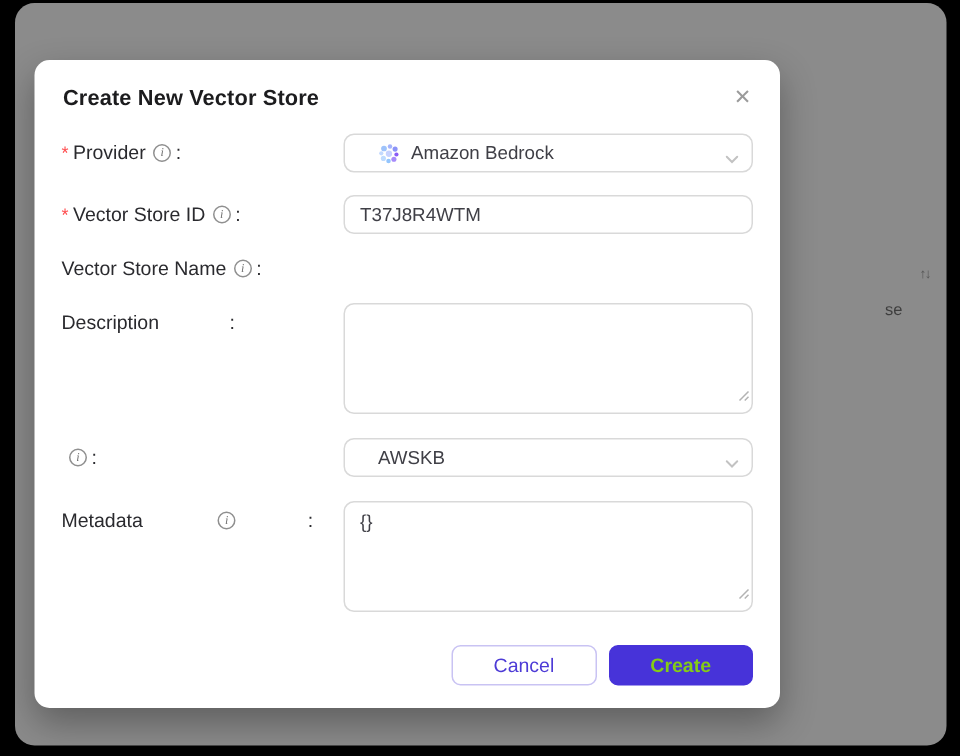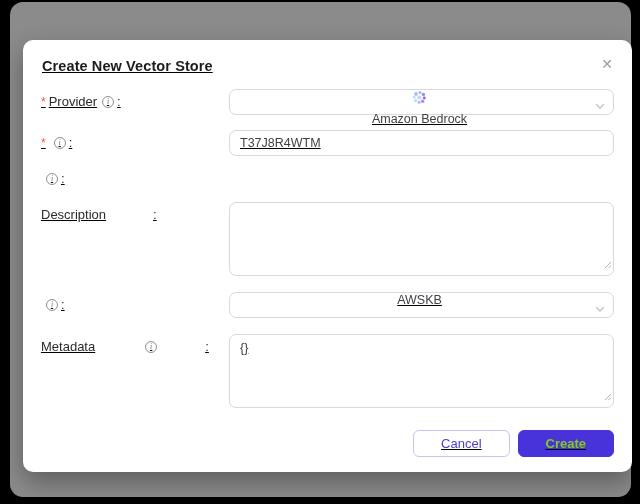--- a/index.html
+++ b/index.html
@@ -9,24 +9,23 @@
     font-family:"Liberation Sans", sans-serif; background:#000;
   }
   .backdrop {
     position:absolute; left:10px; top:2px; width:621px; height:495px;
     background:#8b8b8b; border-radius:13px;
   }
   .bg-frag { position:absolute; color:#454545; }
   .bg-sort { left:603px; top:175px; font-size:9px; letter-spacing:-1px; color:#555; }
   .bg-text { left:580px; top:199px; font-size:11px; color:#3e3e3e; }
   .modal {
-    position:absolute; left:23px; top:40px; width:609px; height:432px;
+    position:absolute; left:23px; top:40px; width:497px; height:432px;
     background:#ffffff; border-radius:10px; padding:16px 18px;
     box-shadow:0 10px 24px rgba(0,0,0,0.32);
-    text-decoration:underline;
   }
   .modal-title {
     font-size:14.5px; font-weight:700; color:#1c1c1e; line-height:17px;
     margin:2px 0 14px 1px; letter-spacing:0.1px;
   }
   .close-btn {
     position:absolute; top:14px; right:15px; width:20px; height:20px;
     line-height:20px; text-align:center; font-size:14px; color:#9b9b9b; cursor:pointer;
   }
   .form-row { display:flex; align-items:center; margin-bottom:15px; }
@@ -45,21 +44,21 @@
   }
   .colon { margin-left:2px; color:#2a2a2e; }
   .field-cell { flex:1; position:relative; }
   .ctl {
     width:100%; border:1px solid #d9d9d9; border-radius:7px; background:#fff;
     font-size:12.5px; color:#3f3f46; font-family:"Liberation Sans", sans-serif;
   }
   .input { height:26px; padding:4px 10px; outline:none; display:block; }
   .select {
     height:26px; padding:0 26px 0 22px; display:flex; align-items:center;
-    gap:7px; cursor:pointer;flex-direction:column;
+    gap:7px; cursor:pointer;
   }
   .select .chevron { position:absolute; right:9px; top:10px; }
   textarea.ctl {
     height:74px; padding:5px 10px; resize:none; outline:none; display:block;
     line-height:16px;
   }
   .grip { position:absolute; right:2px; bottom:3px; }
   .footer { display:flex; justify-content:flex-end; gap:8px; margin-top:3px; }
   .btn {
     height:27px; padding:0 27px; border-radius:6px; font-size:13px;
@@ -111,30 +110,32 @@
                 <path d="M1.5 1.5 L5 5 L8.5 1.5" stroke="#c2c2c2" stroke-width="1.3" fill="none" stroke-linecap="round"></path>
               </svg>
           </span>
         </div>
       </div>
     </div>
 
     <div class="form-row">
       <div class="label-cell">
         <span class="asterisk">*</span>
+        <span>Vector Store ID</span>
         <span class="info-icon">i</span>
         <span class="colon">:</span>
       </div>
       <div class="field-cell">
         <input class="ctl input" type="text" value="T37J8R4WTM" style="">
       </div>
     </div>
 
     <div class="form-row">
       <div class="label-cell">
+        <span>Vector Store Name</span>
         <span class="info-icon">i</span>
         <span class="colon">:</span>
       </div>
     </div>
 
     <div class="form-row top" style="margin-bottom:16px;">
       <div class="label-cell">
         <span>Description</span>
         <span class="colon">:</span>
       </div>

